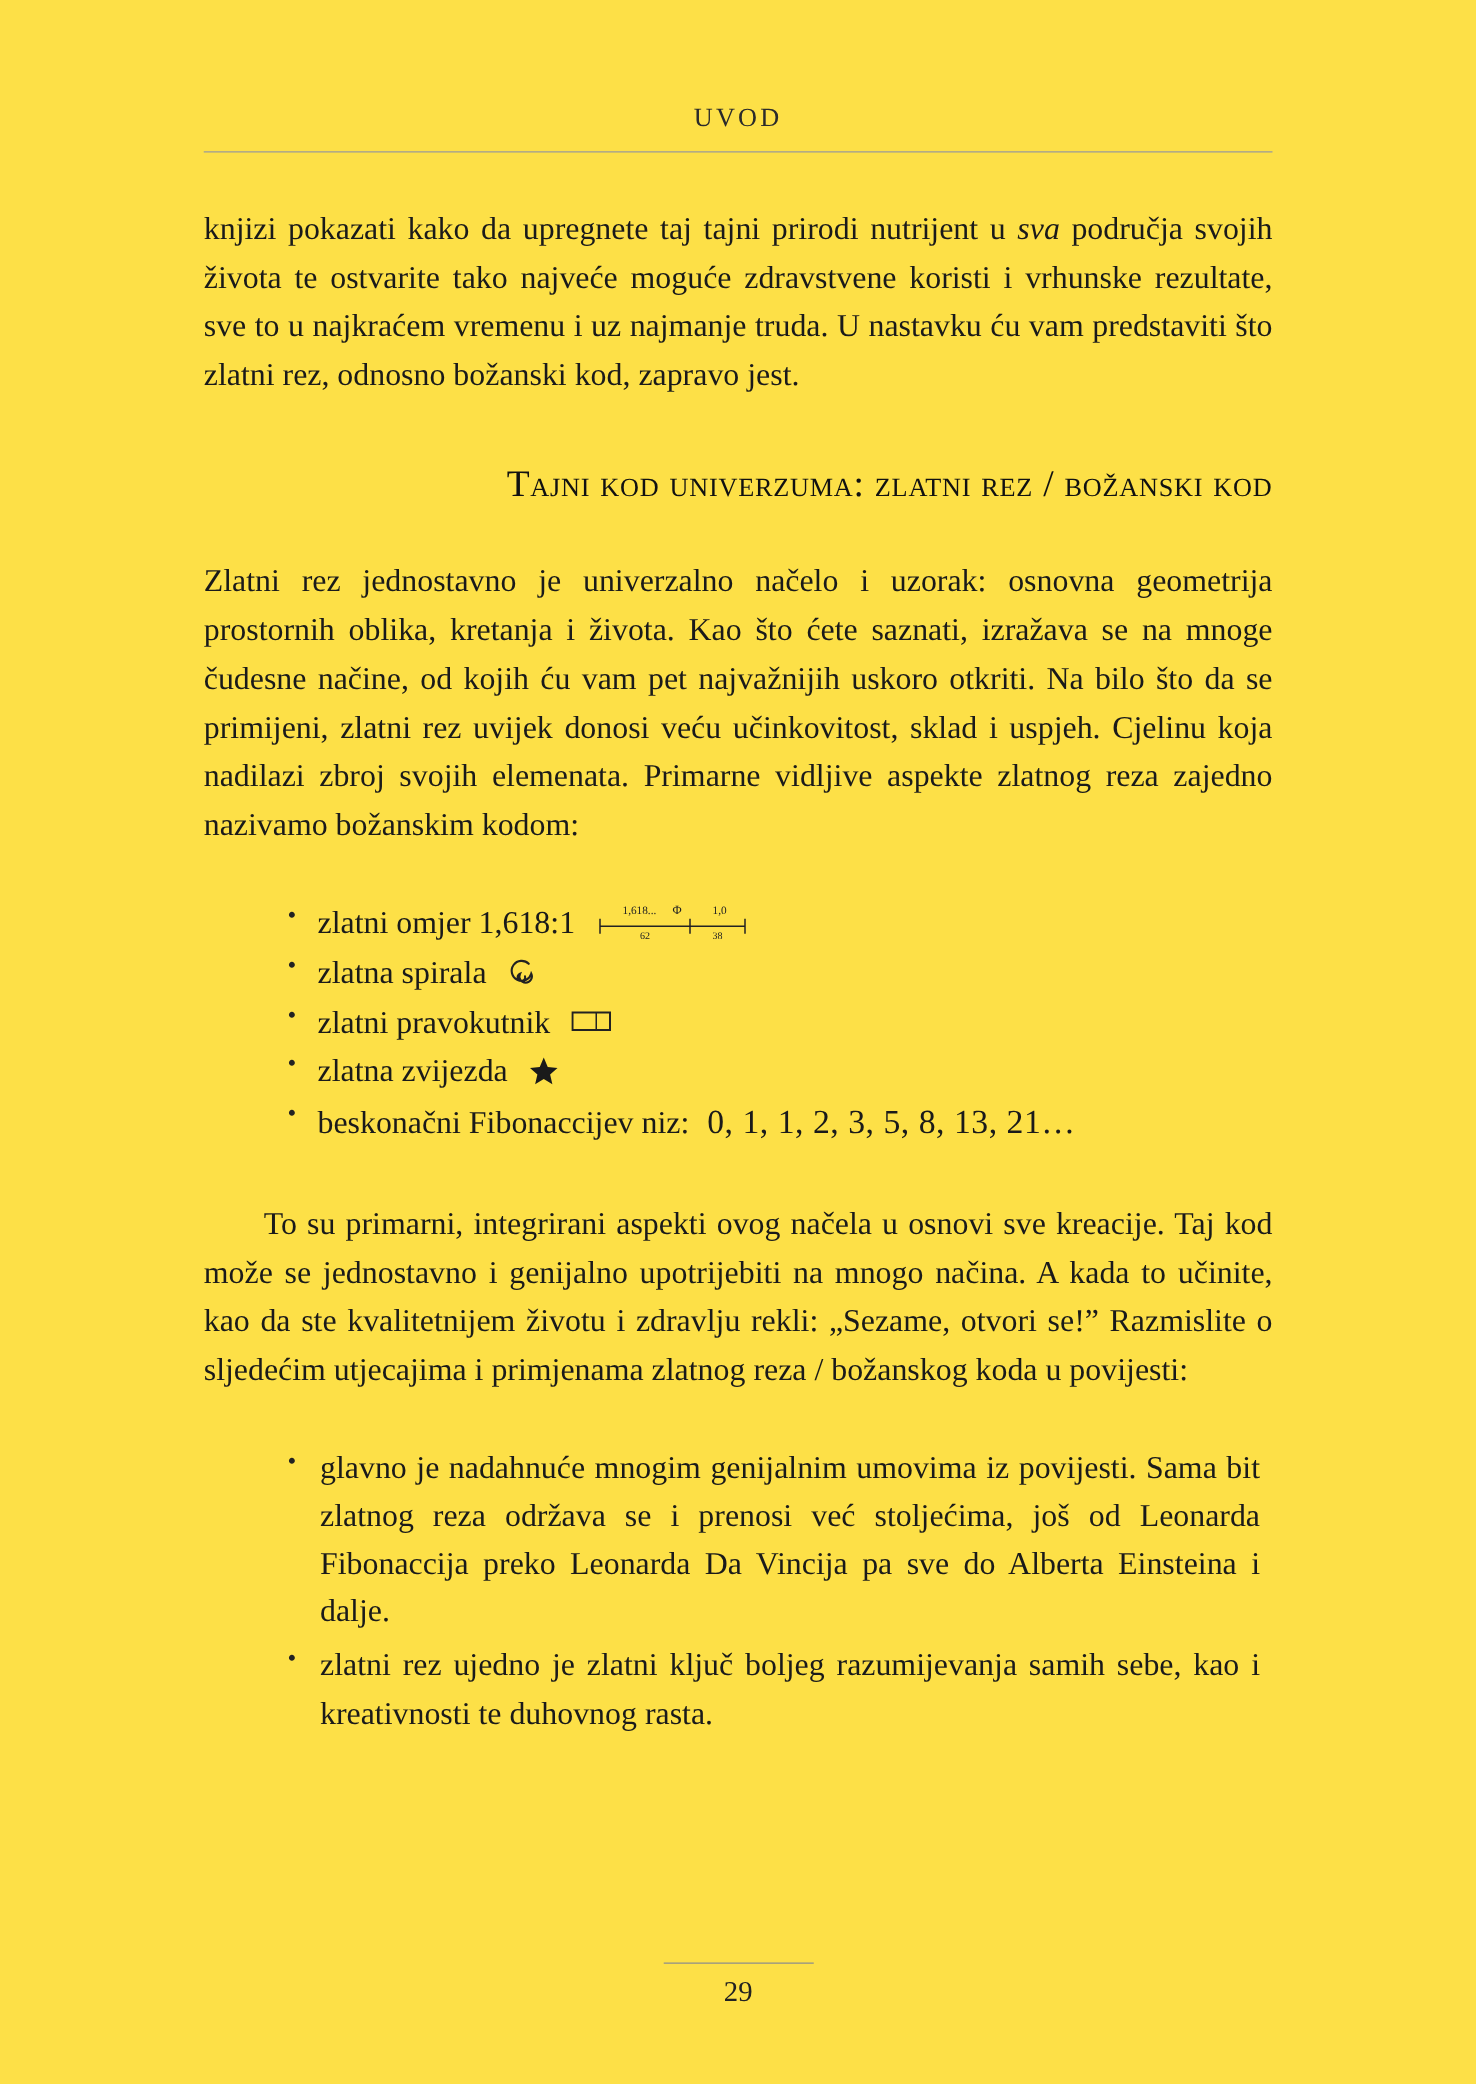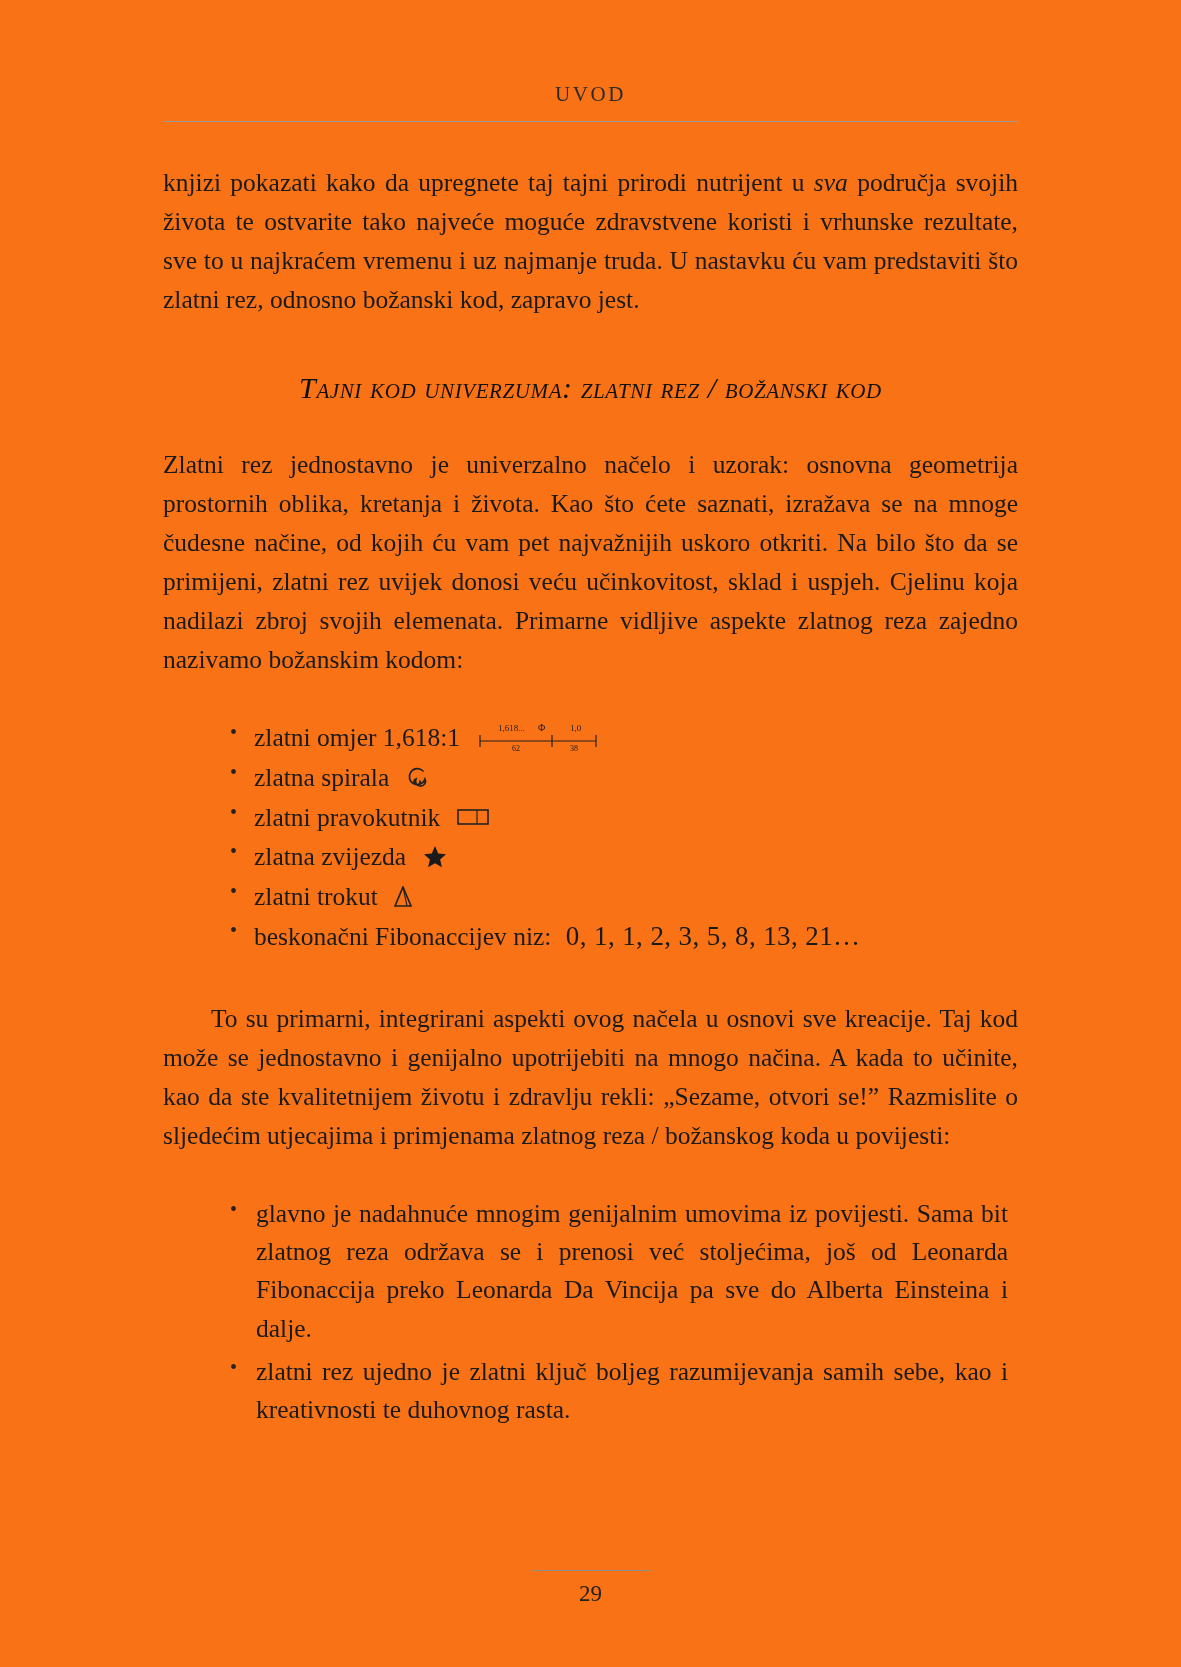--- a/index.html
+++ b/index.html
@@ -5,21 +5,21 @@
   html, body {
     margin: 0;
     padding: 0;
     background: #ffffff;
   }
   .page {
     position: relative;
     width: 1181px;
     height: 1667px;
     margin: 0 auto;
-    background: #f97316;
+    background: #fde047;
     font-family: "Liberation Serif", serif;
     color: #1a1a1a;
     box-sizing: border-box;
     overflow: hidden;
   }
 
   
   .header {
     position: absolute;
     top: 82px;
@@ -63,22 +63,21 @@
   .spacer-lg { height: 52px; }
 
   h2.section-title {
     font-size: 30px;
     font-variant: small-caps;
     letter-spacing: 0.6px;
     font-weight: normal;
     margin: 0;
     padding: 0;
     color: #111;
-    text-align: center;
-    font-style: italic;
+    text-align: right;
   }
 
   ul.list {
     list-style: none;
     margin: 0;
     padding: 0;
   }
   ul.list > li {
     position: relative;
     font-size: 25.5px;
@@ -209,29 +208,20 @@
 
       <li>
         <span>zlatna zvijezda</span>
         <span class="glyph" style="margin-left:10px;top:-2px;">
           <svg width="24" height="24" viewBox="0 0 24 24">
             <polygon points="12,1 15.2,8.6 23,9.3 17.1,14.6 18.9,22.3 12,18.2 5.1,22.3 6.9,14.6 1,9.3 8.8,8.6" fill="#1a1a1a"></polygon>
           </svg>
         </span>
       </li>
 
-      <li>
-        <span>zlatni trokut</span>
-        <span class="glyph" style="margin-left:10px;top:-2px;">
-          <svg width="18" height="22" viewBox="0 0 18 22">
-            <polygon points="9,1 17,20 1,20" fill="none" stroke="#222" stroke-width="1.7"></polygon>
-            <line x1="9" y1="1" x2="13" y2="20" stroke="#222" stroke-width="1.2"></line>
-          </svg>
-        </span>
-      </li>
 
       <li>
         <span>beskonačni Fibonaccijev niz:</span>
         <span class="fib" style="margin-left:8px;">0, 1, 1, 2, 3, 5, 8, 13, 21…</span>
       </li>
 
     </ul>
 
     <div class="spacer-md"></div>
 

